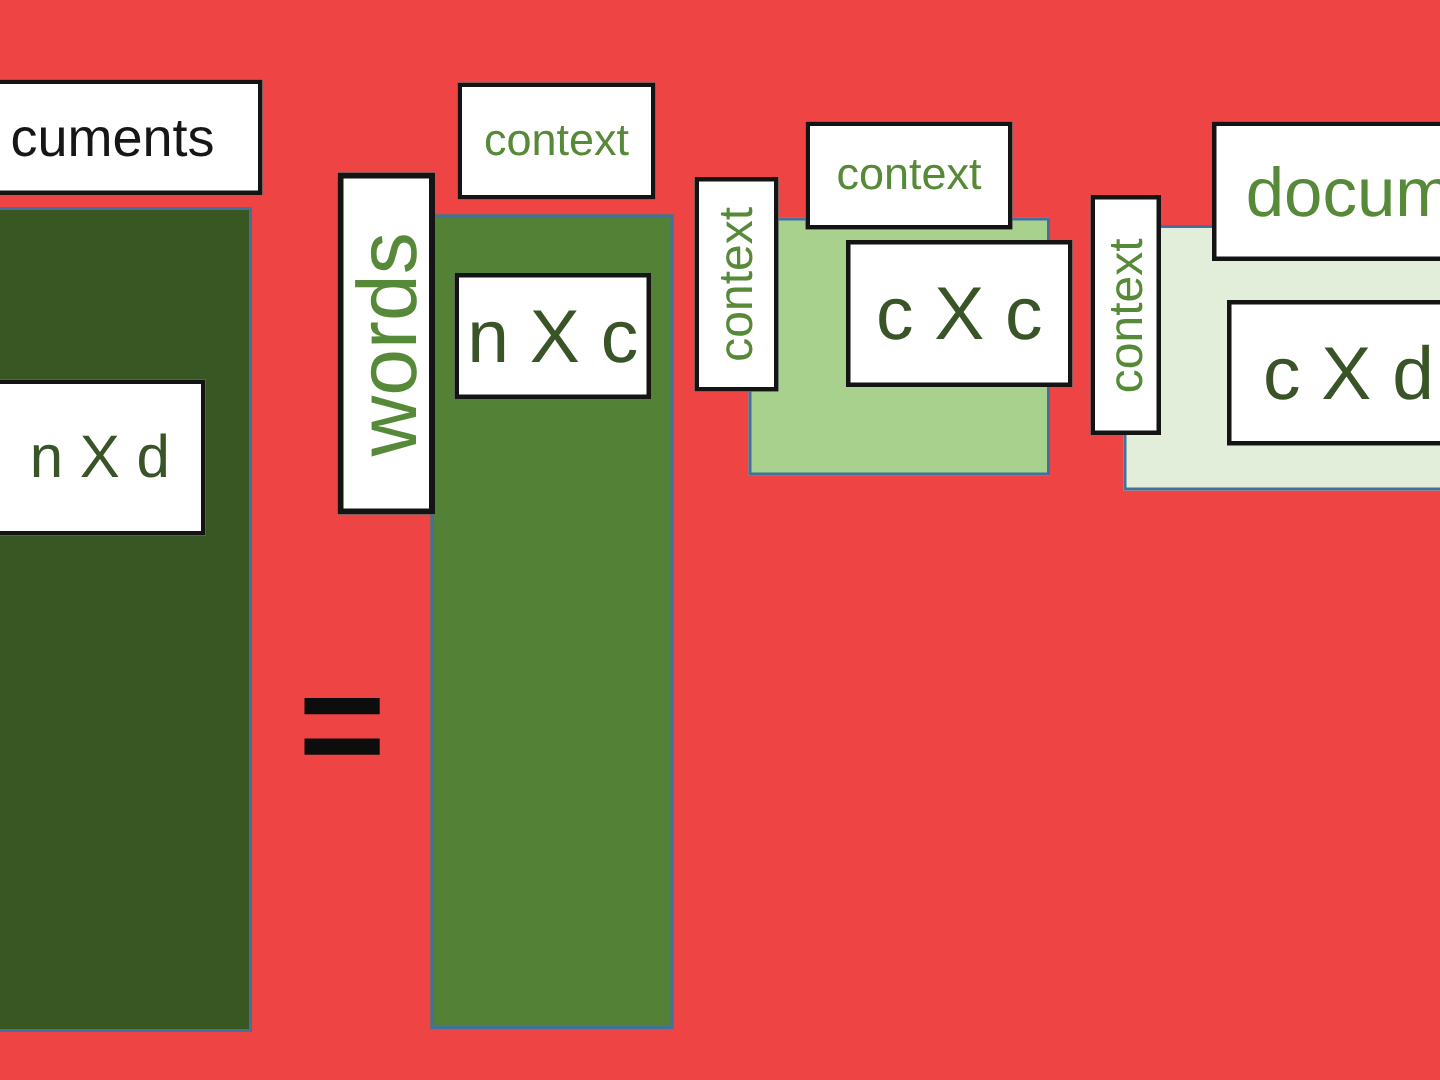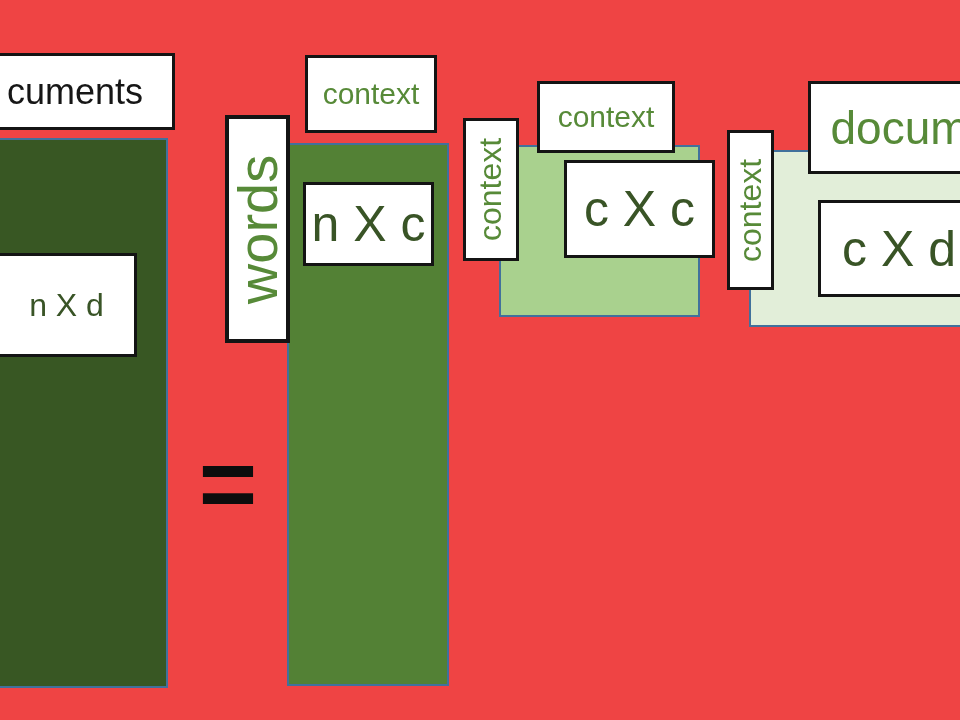--- a/index.html
+++ b/index.html
@@ -32,21 +32,21 @@
   .vtext {
     transform: rotate(-90deg);
     white-space: nowrap;
     display: block;
   }
   .ctx-h   { font-size: 30px; }
   .ctx-v   { font-size: 32px; }
   .words-v { font-size: 56px; }
   .cuments { font-size: 36px; }
   .docs    { font-size: 46px; }
-  .size-nxd { font-size: 32px; }
+  .size-nxd { font-size: 40px; }
   .size-nxc { font-size: 50px; }
   .size-cxc { font-size: 50px; }
   .size-cxd { font-size: 50px; }
   #equals-sign {
     position: absolute;
     left: 180px;
     top: 428px;
     width: 96px;
     height: 110px;
     display: flex;

